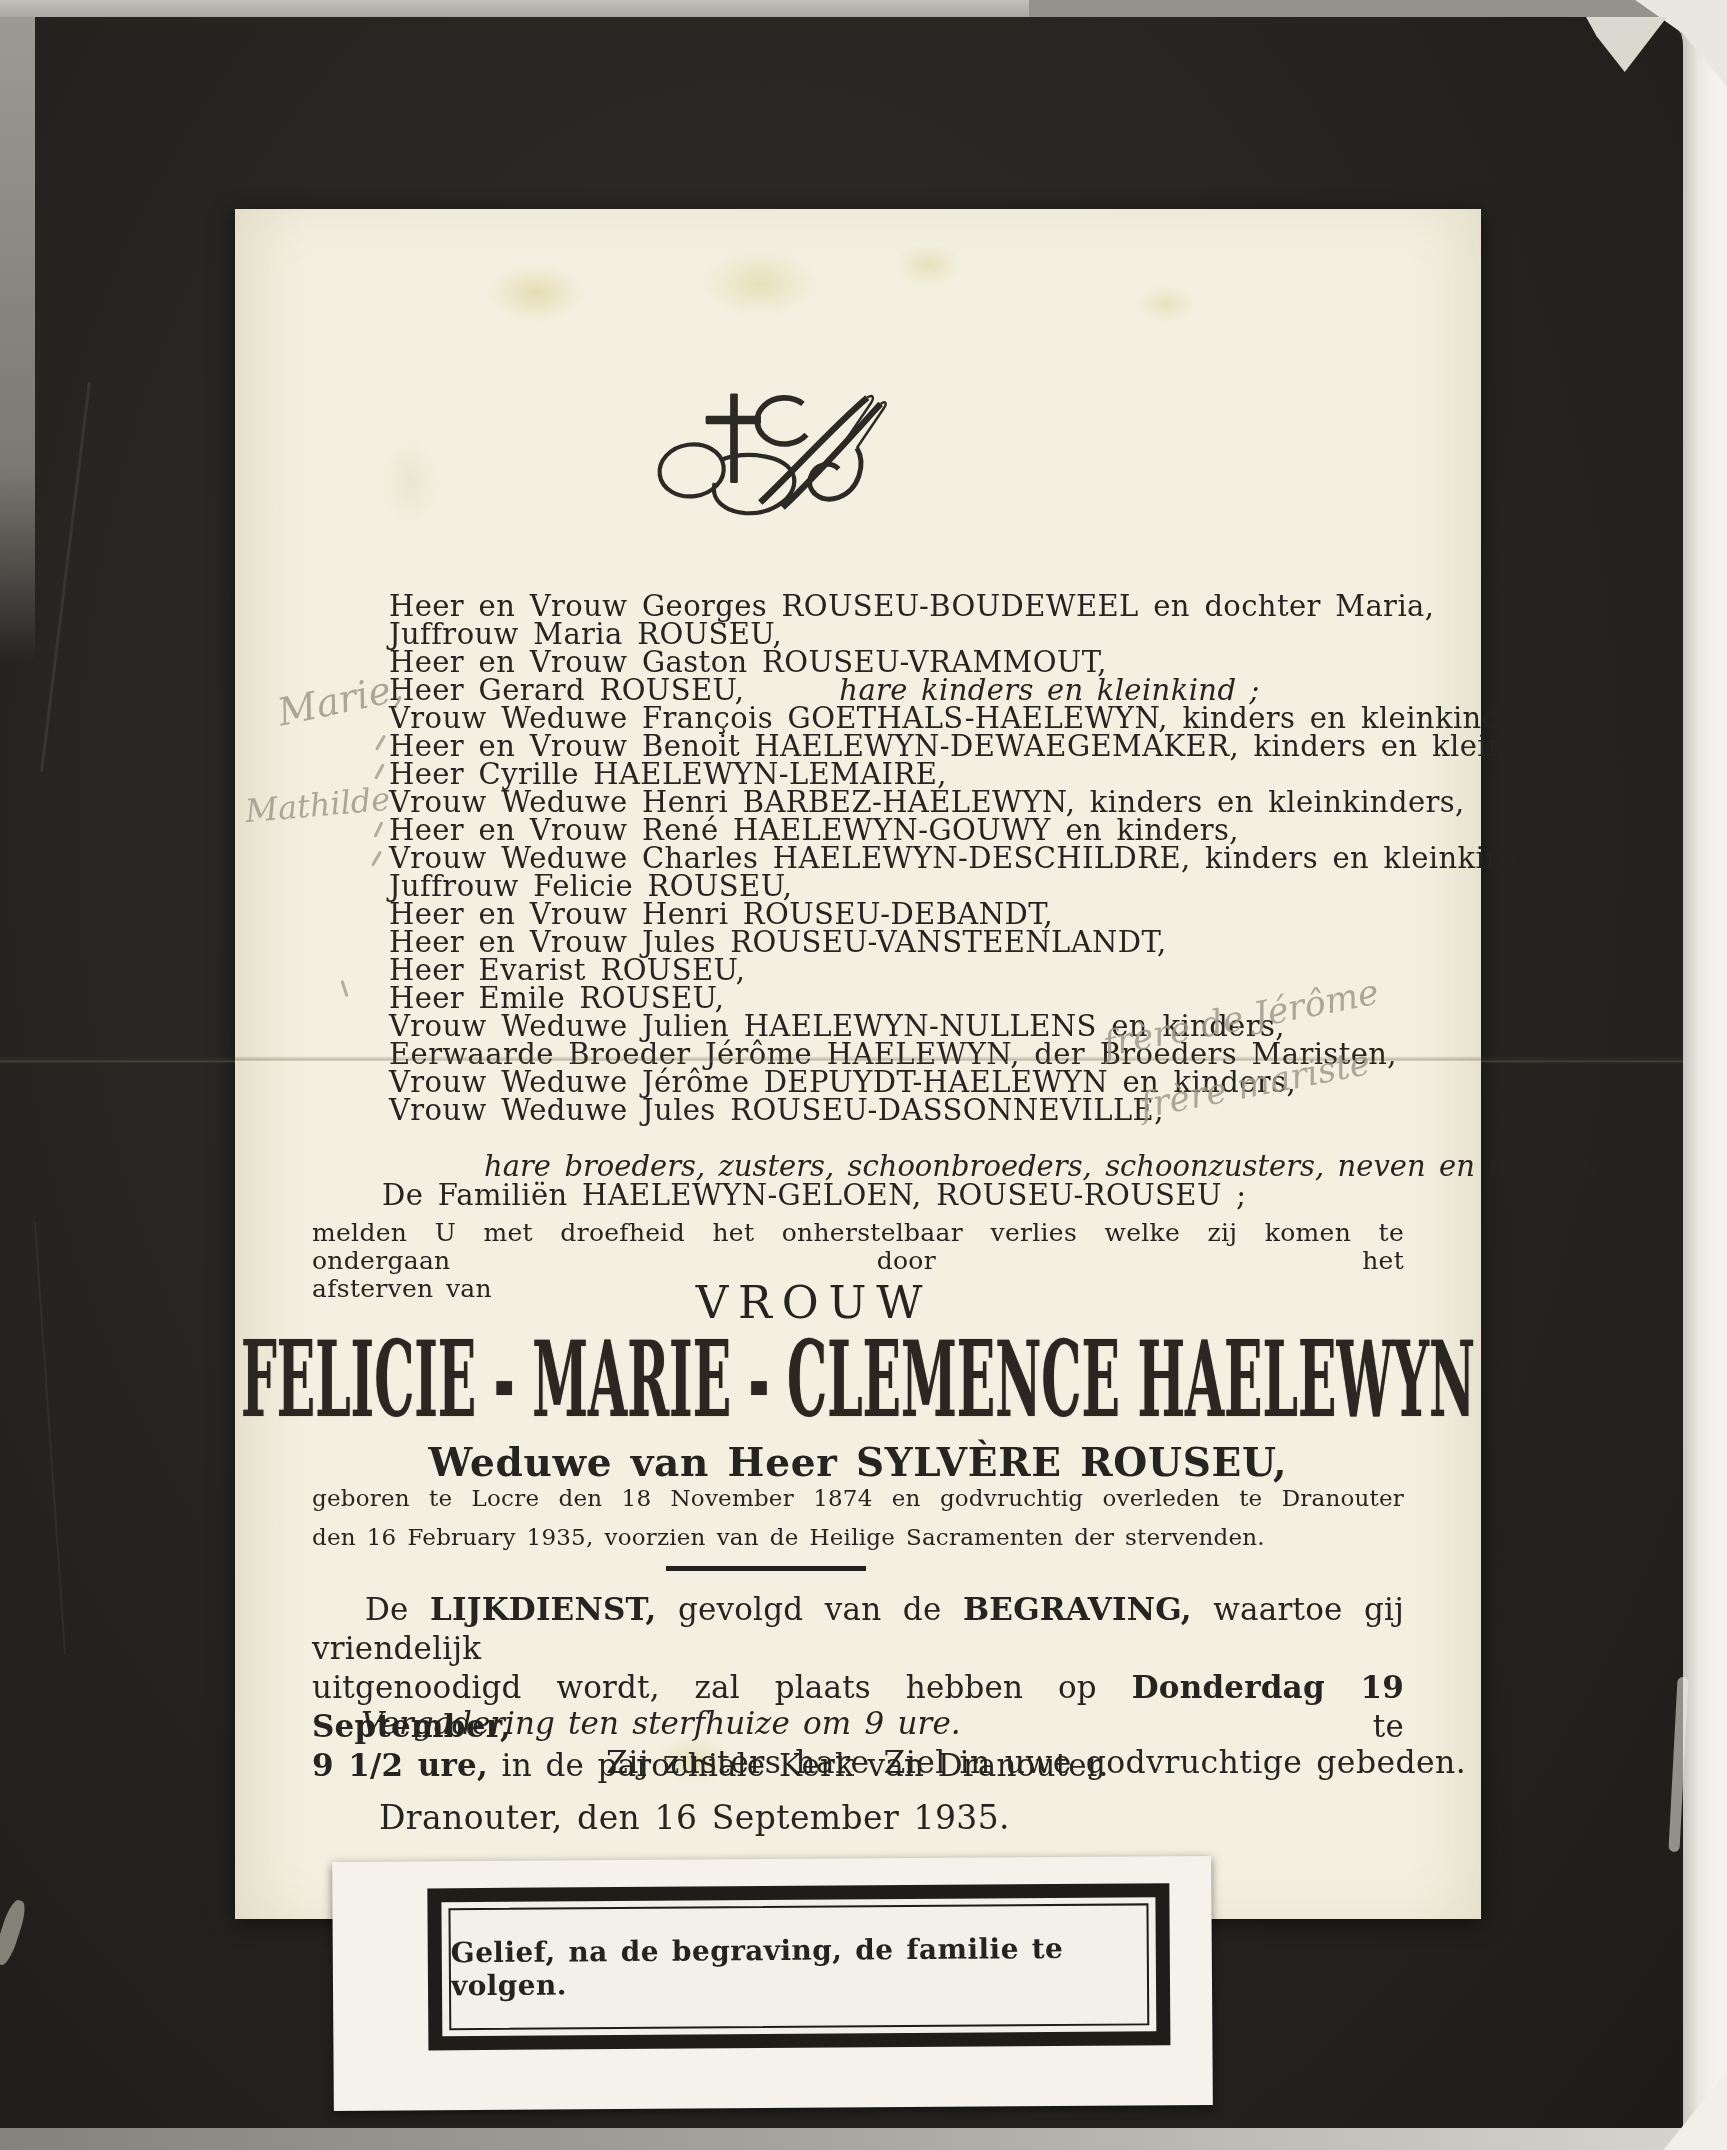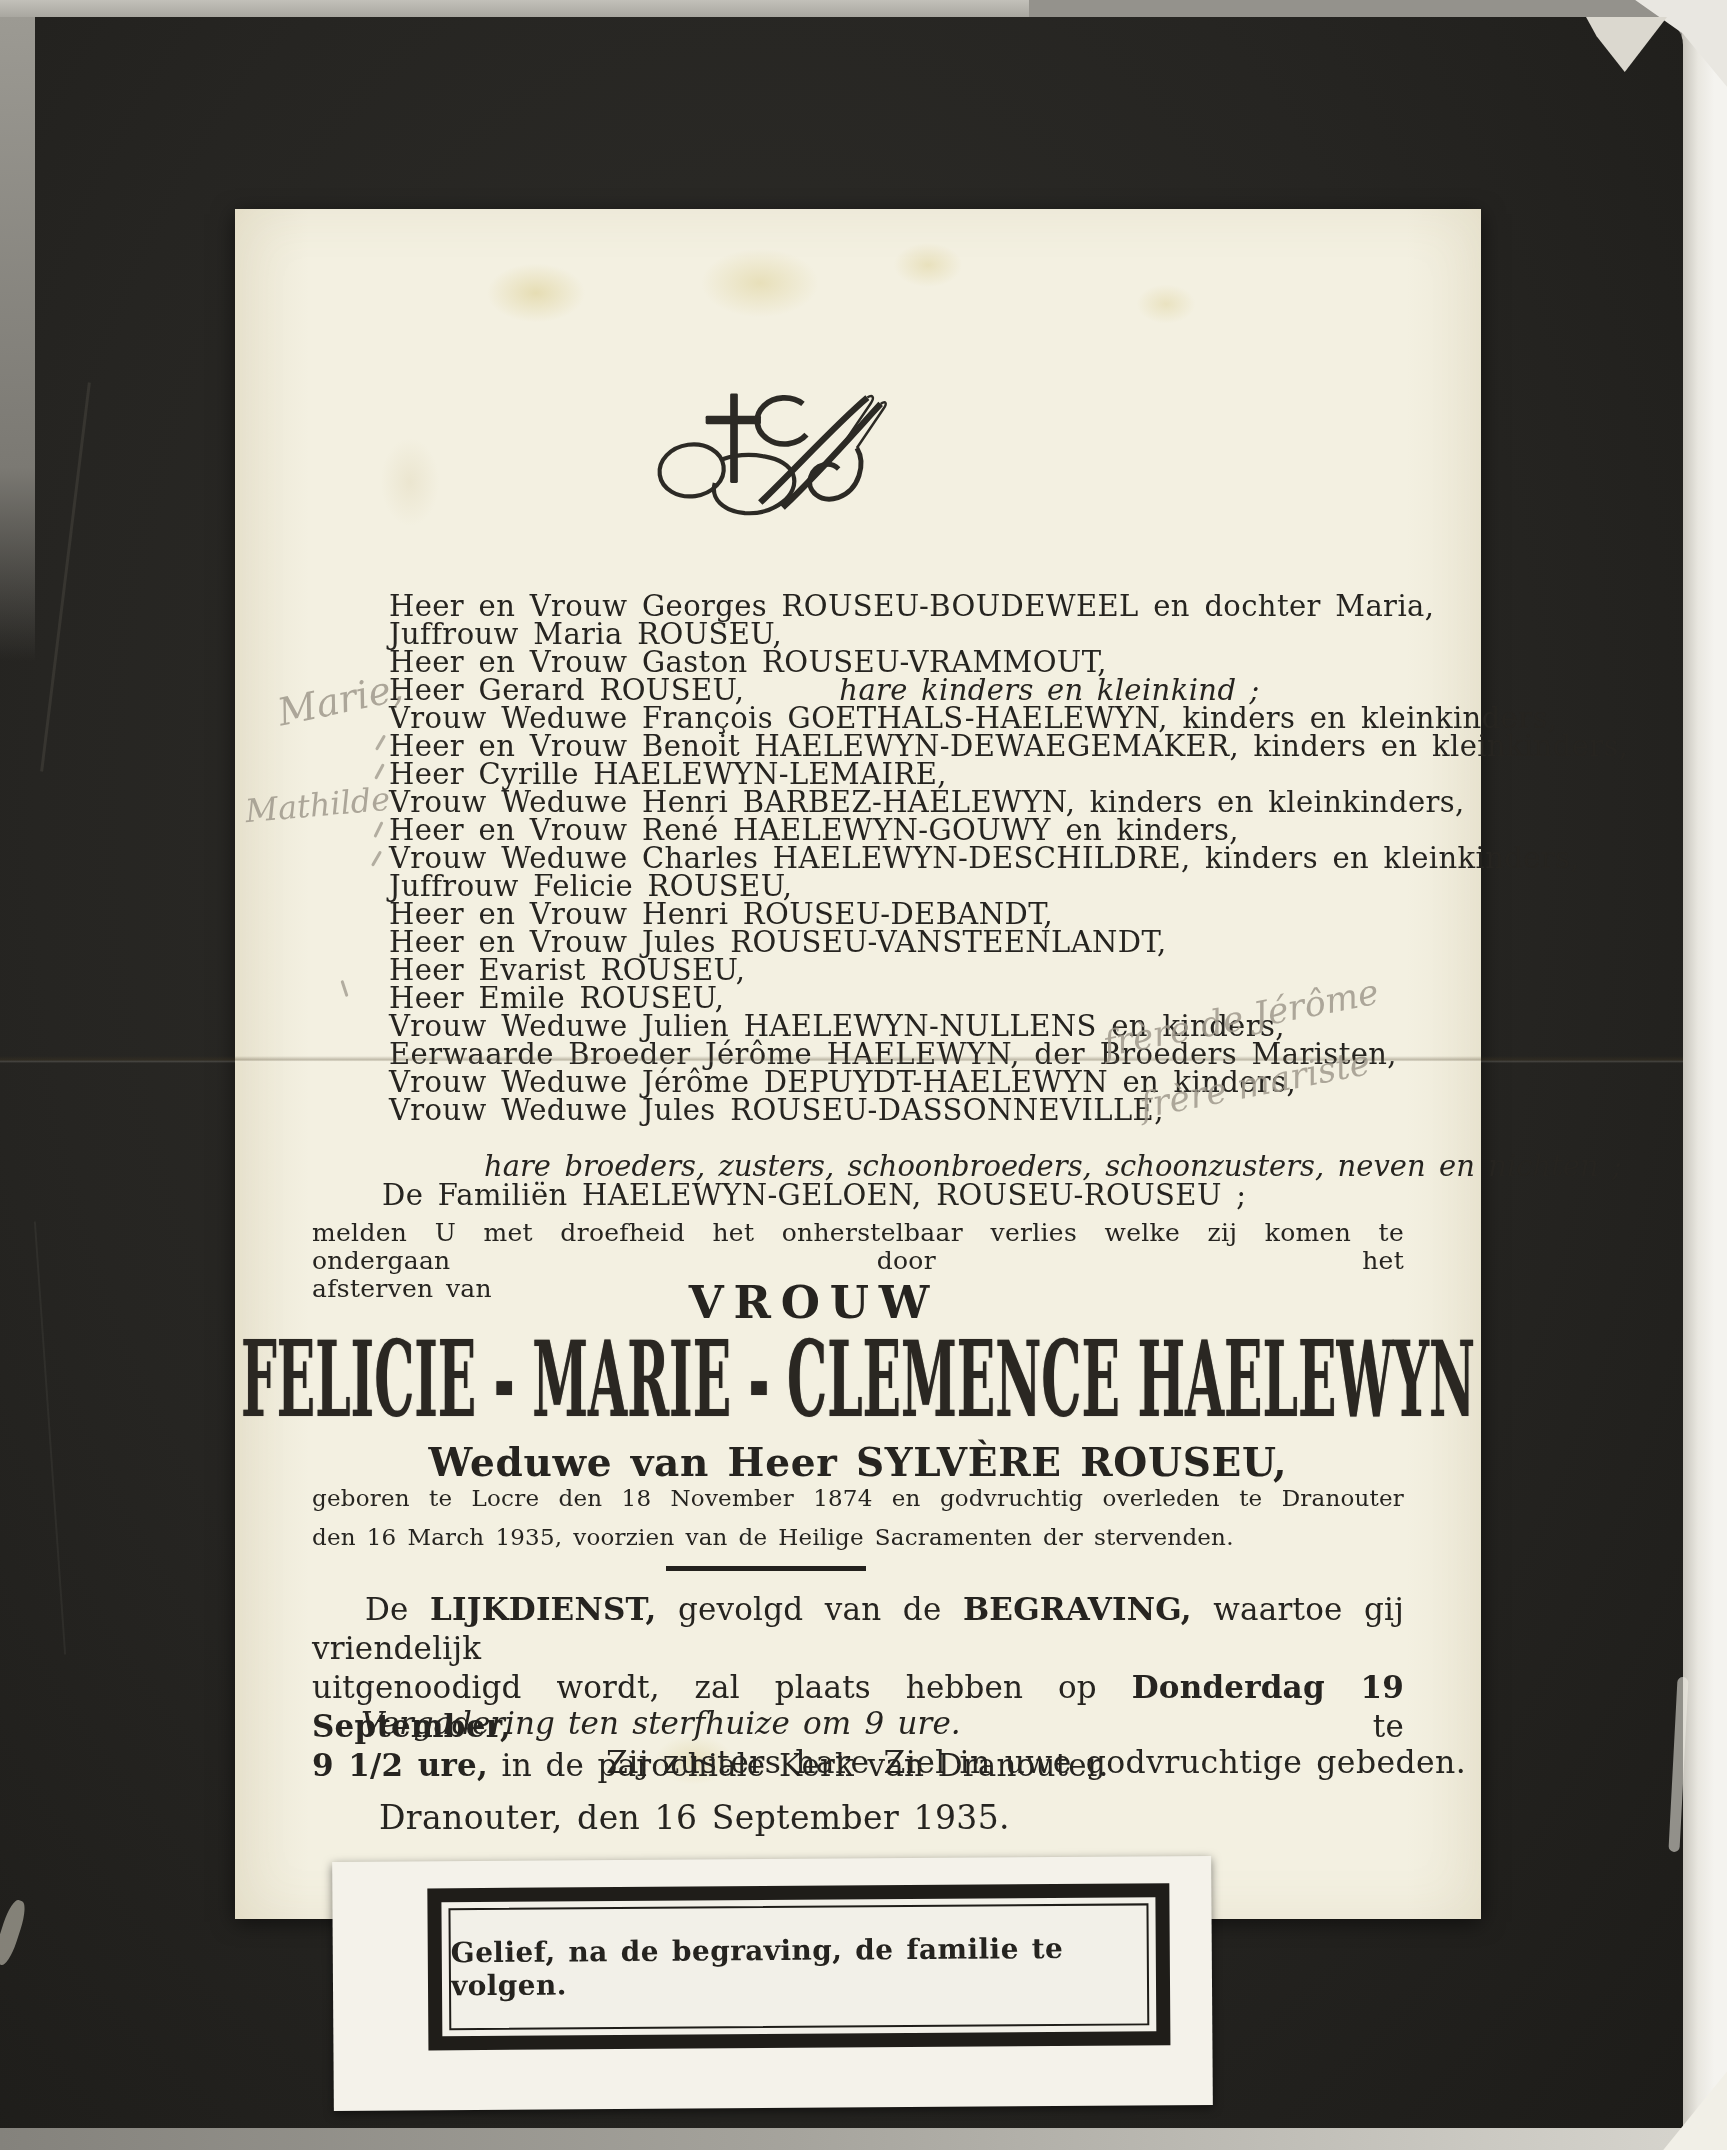--- a/index.html
+++ b/index.html
@@ -56,21 +56,21 @@
   .relatives-note{position:absolute;left:249px;top:943px;font-size:29px;line-height:28px;
     font-style:italic;white-space:nowrap;word-spacing:4.2px;}
   .families-line{position:absolute;left:147px;top:972px;font-size:29px;line-height:28px;
     white-space:nowrap;letter-spacing:0.4px;word-spacing:4.9px;}
   
   .intro{position:absolute;left:77px;top:1010px;width:1092px;font-size:25px;line-height:28px;
     letter-spacing:0.3px;word-spacing:4.2px;}
   .justify-last{text-align:justify;text-align-last:justify;}
   
   .honorific{position:absolute;left:0;top:1067px;width:1158px;text-align:center;
-    font-size:45px;font-weight:700;letter-spacing:9.8px;}
+    font-size:45px;font-weight:400;letter-spacing:9.8px;}
   .deceased-title{position:absolute;left:50%;top:1108px;white-space:nowrap;
     font-size:105px;font-weight:700;letter-spacing:0;color:#2a2722;
     transform:translateX(-50%) scaleX(.48);transform-origin:center;
     text-shadow:0 0 1.4px rgba(42,39,34,.55);}
   .widow-line{position:absolute;left:0;top:1230px;width:1246px;text-align:center;
     font-size:39px;font-weight:700;word-spacing:4.2px;letter-spacing:0.7px;}
   
   .life{position:absolute;left:77px;top:1270px;width:1092px;font-size:23px;line-height:39px;
     letter-spacing:0.2px;word-spacing:3.5px;}
   .rule{position:absolute;left:431px;top:1357px;width:200px;height:4.9px;background:#23211d;}
@@ -171,21 +171,21 @@
       <div class="justify-last">melden U met droefheid het onherstelbaar verlies welke zij komen te ondergaan door het</div>
       <div>afsterven van</div>
     </div>
 
     <div class="honorific">VROUW</div>
     <div class="deceased-title">FELICIE - MARIE - CLEMENCE HAELEWYN</div>
     <div class="widow-line">Weduwe van Heer SYLVÈRE ROUSEU,</div>
 
     <div class="life">
       <div class="justify-last">geboren te Locre den 18 November 1874 en godvruchtig overleden te Dranouter</div>
-      <div>den 16 March 1935, voorzien van de Heilige Sacramenten der stervenden.</div>
+      <div>den 16 February 1935, voorzien van de Heilige Sacramenten der stervenden.</div>
     </div>
 
     <div class="rule"></div>
 
     <div class="funeral-para">
         <div class="just-line indent"><span>De </span><span class="b">LIJKDIENST,</span><span> gevolgd van de </span><span class="b">BEGRAVING,</span><span> waartoe gij vriendelijk</span></div>
         <div class="just-line"><span>uitgenoodigd wordt, zal plaats hebben op </span><span class="b">Donderdag 19 September,</span><span> te</span></div>
         <div class="just-line last"><span class="b">9 1/2 ure,</span><span> in de parochiale Kerk van Dranouter.</span></div>
       </div>
 

